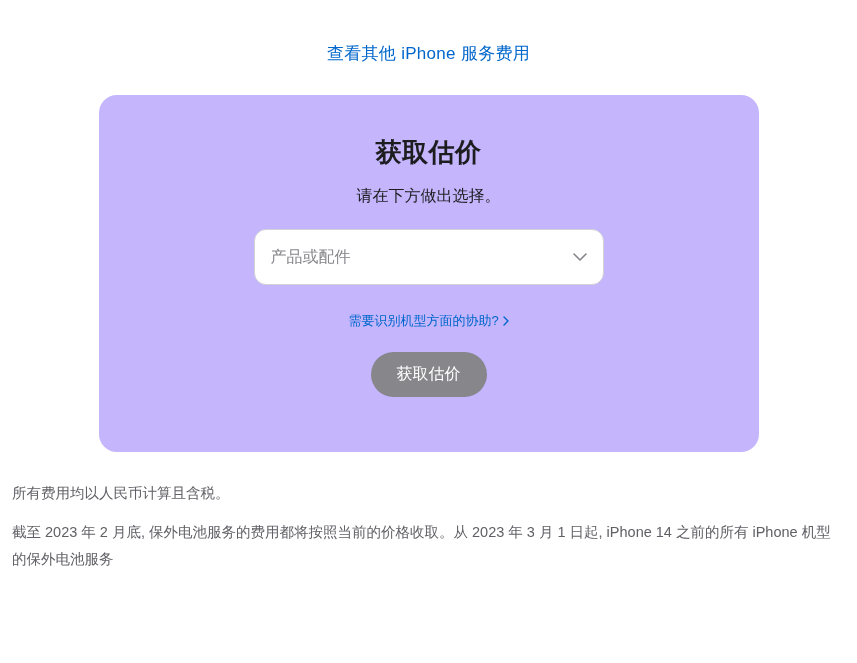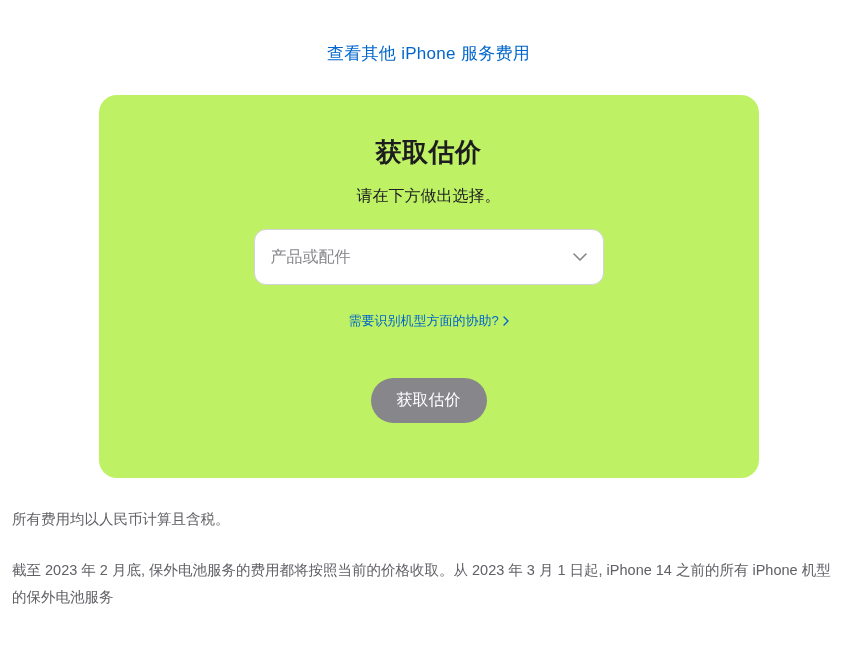--- a/index.html
+++ b/index.html
@@ -22,21 +22,21 @@
       text-align: center;
       padding: 42px 0 30px 0;
     }
     .top-link a {
       color: #0066cc;
       font-size: 17px;
       text-decoration: none;
       letter-spacing: 0.3px;
     }
     .card {
-      background: #bef264;
+      background: #c4b5fd;
       border-radius: 18px;
       width: 660px;
       margin: 0 auto;
       padding: 40px 50px 55px 50px;
       text-align: center;
     }
     .card-title {
       font-size: 26px;
       font-weight: 600;
       color: #1d1d1f;
@@ -75,21 +75,21 @@
       transform: translateY(-50%);
       pointer-events: none;
     }
     .chevron svg {
       width: 14px;
       height: 8px;
       display: block;
     }
     .help-link {
       margin-top: -4px;
-      margin-bottom: 48px;
+      margin-bottom: 22px;
     }
     .help-link a {
       color: #0066cc;
       font-size: 13px;
       text-decoration: none;
       display: inline-flex;
       align-items: center;
       gap: 4px;
     }
     .help-chevron svg {
@@ -105,21 +105,21 @@
       font-size: 16px;
       cursor: not-allowed;
     }
     .footer {
       padding: 28px 2px 0 2px;
       font-size: 14.5px;
       color: #606066;
       line-height: 1.85;
     }
     .footer p {
-      margin-bottom: 24px;
+      margin-bottom: 12px;
     }
   </style>
 </head>
 <body>
 
 <div class="container">
 
   <div class="top-link">
     <a href="#">查看其他 iPhone 服务费用</a>
   </div>

